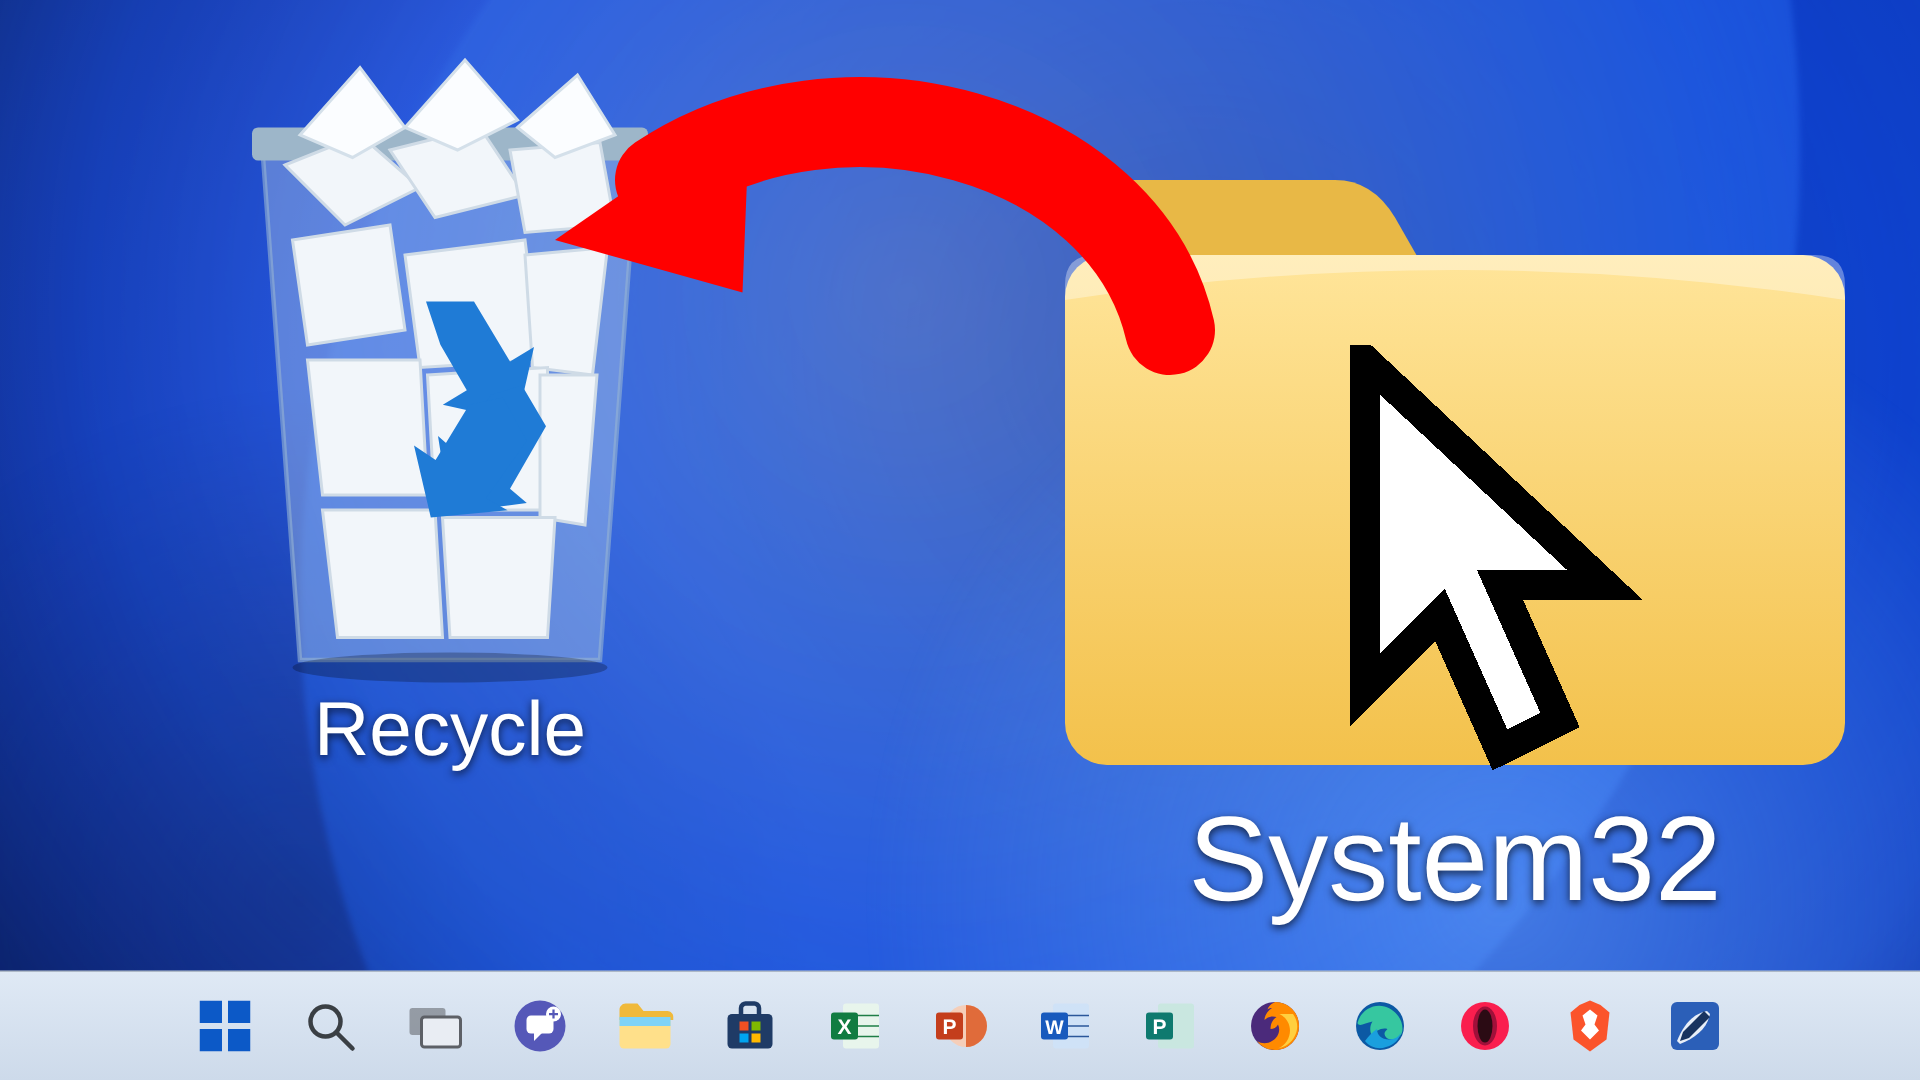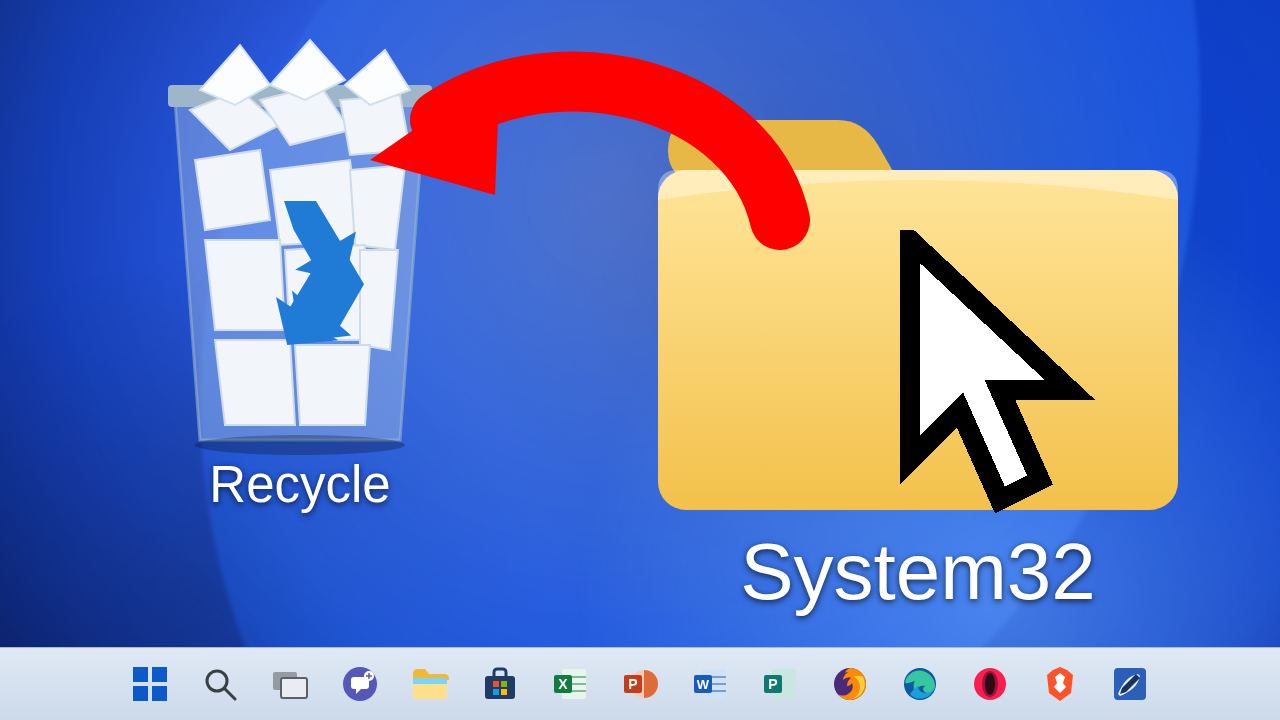--- a/index.html
+++ b/index.html
@@ -21,21 +21,21 @@
   .s3{width:1000px;height:1000px;left:500px;top:100px;
       background:radial-gradient(circle at 50% 50%,rgba(120,180,255,.5),transparent 60%);}
   .s4{width:800px;height:800px;left:-200px;top:200px;
       background:radial-gradient(circle at 50% 50%,rgba(5,15,80,.9),transparent 60%);}
 
   
   .big-icon{position:absolute;text-align:center;}
   .big-icon .label{color:#fff;font-size:51px;line-height:1.05;text-shadow:0 2px 6px rgba(0,0,0,.7);font-weight:400;margin-top:-6px;}
 
   .recycle{left:130px;top:30px;width:340px;}
-  .folder{left:638px;top:90px;width:560px;}
+  .folder{left:690px;top:90px;width:560px;}
 
   
   .arrow-wrap{position:absolute;left:320px;top:30px;width:500px;height:260px;z-index:3;}
 
   
   .cursor{position:absolute;left:900px;top:230px;z-index:5;}
 
   
   .taskbar{
     position:absolute;left:0;right:0;bottom:0;height:72px;

